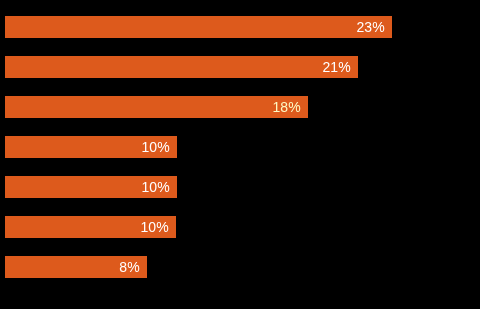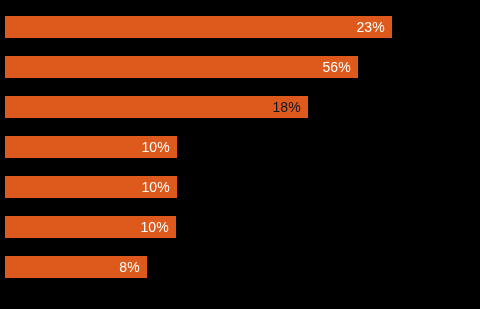--- a/index.html
+++ b/index.html
@@ -100,28 +100,28 @@
     <div class="bar-group" style="top:16px;">
       <div class="cat-label"></div>
       <div class="bar" style="width: 387px; background: rgb(221, 90, 28);">
         <span class="bar-value" style="color: rgb(255, 255, 255);">23%</span>
       </div>
     </div>
 
     <div class="bar-group" style="top:56px;">
       <div class="cat-label"></div>
       <div class="bar" style="width: 353px; background: rgb(221, 90, 28);">
-        <span class="bar-value" style="color: rgb(255, 255, 255);">56%</span>
+        <span class="bar-value" style="color: rgb(255, 255, 255);">21%</span>
       </div>
     </div>
 
     <div class="bar-group" style="top:96px;">
       <div class="cat-label"></div>
       <div class="bar" style="width: 303px; background: rgb(221, 90, 28);">
-        <span class="bar-value" style="color: #0f172a;">18%</span>
+        <span class="bar-value" style="color: #fef9c3;">18%</span>
       </div>
     </div>
 
     <div class="bar-group" style="top:136px;">
       <div class="cat-label"></div>
       <div class="bar" style="width: 172px; background: rgb(221, 90, 28);">
         <span class="bar-value" style="color: rgb(255, 255, 255);">10%</span>
       </div>
     </div>
 

